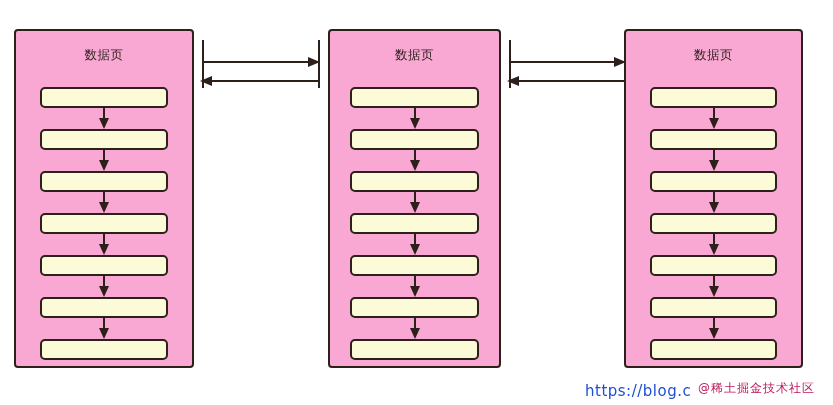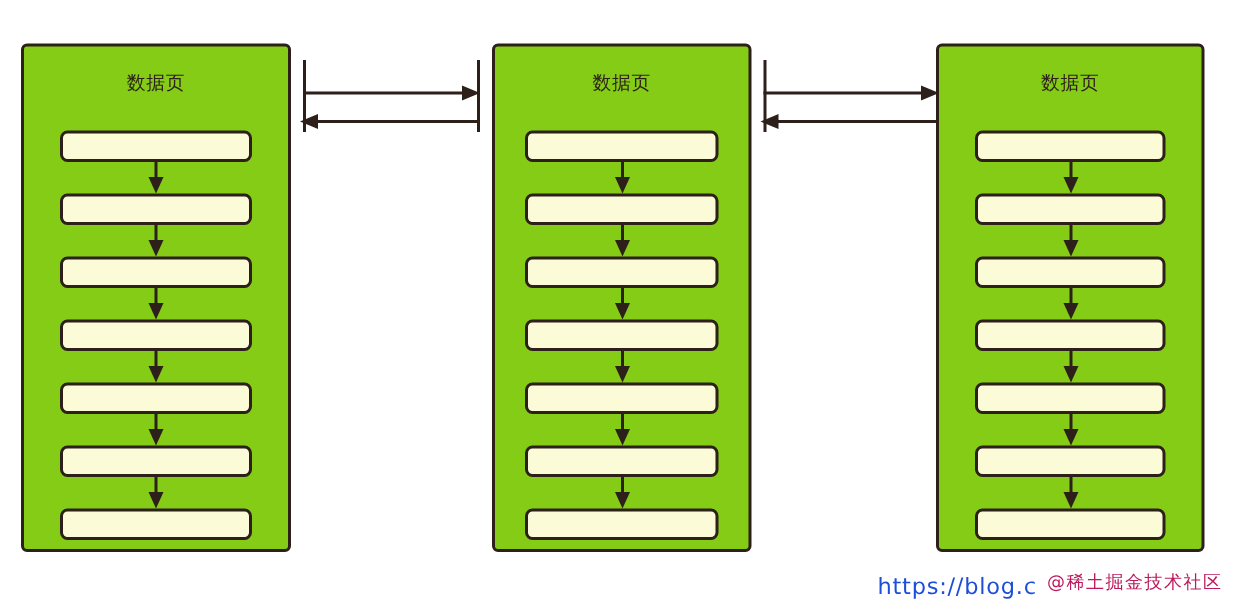--- a/index.html
+++ b/index.html
@@ -13,21 +13,21 @@
   #canvas {
     position: relative;
     width: 833px;
     height: 405px;
     background: #ffffff;
     overflow: hidden;
   }
   .page-box {
     position: absolute;
     box-sizing: border-box;
-    background: #84cc16;
+    background: #f9a8d4;
     border: 2.5px solid #2d1f1a;
     border-radius: 4px;
   }
   .page-title {
     position: absolute;
     left: 0;
     right: 0;
     top: 16px;
     text-align: center;
     font-size: 12.5px;

